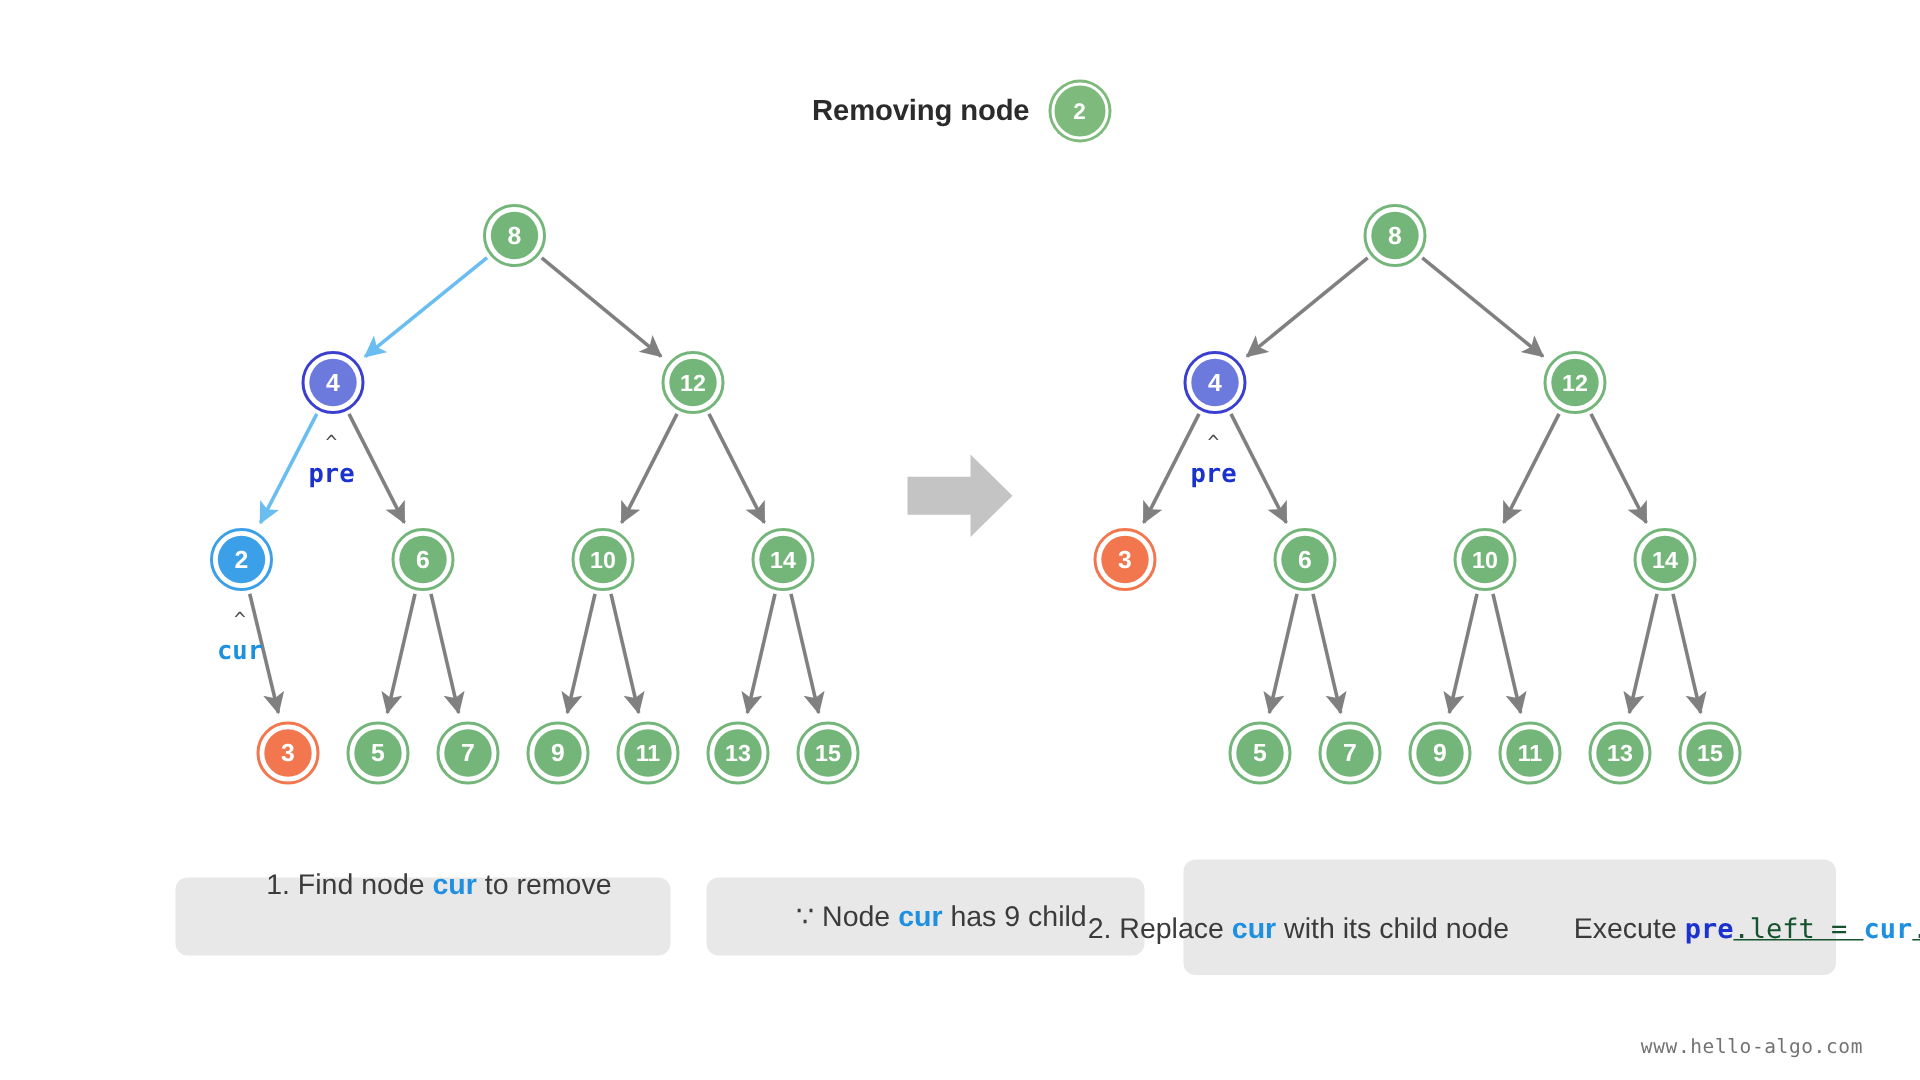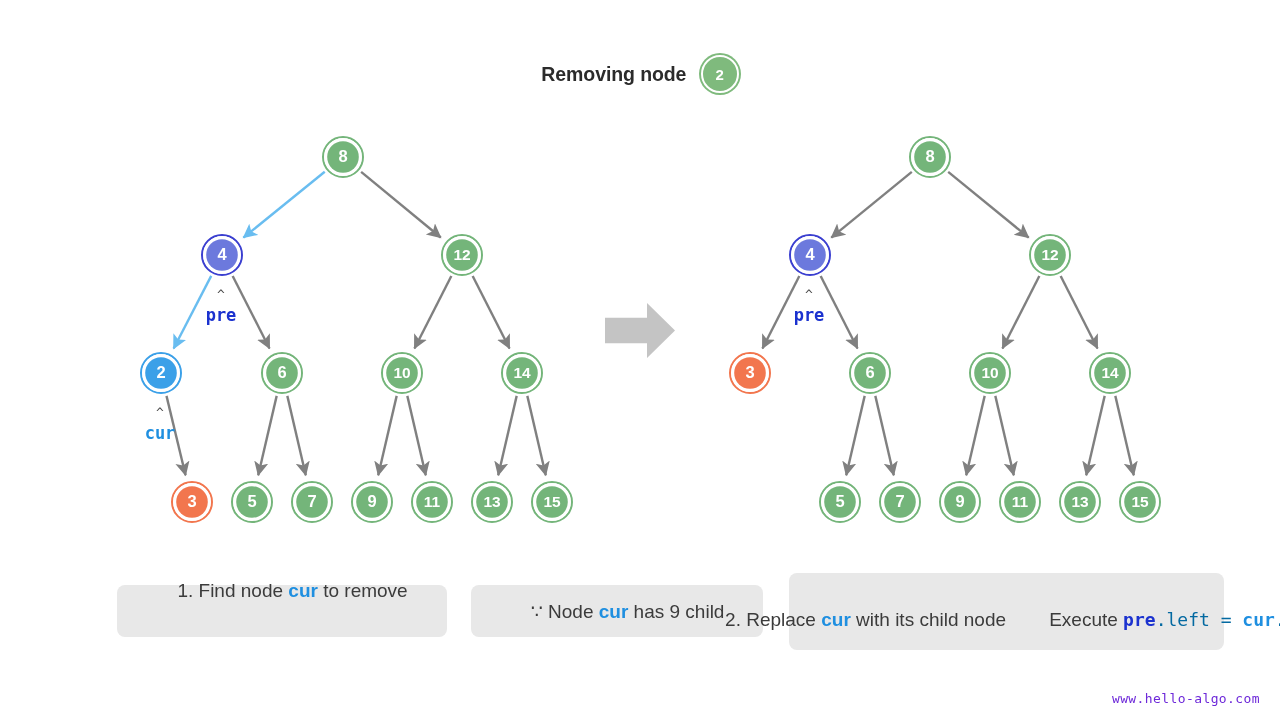--- a/index.html
+++ b/index.html
@@ -84,40 +84,41 @@
     align-items: center;
   }
   #caption-3 {
     left: 789px; top: 573px; width: 435px; height: 77px;
     padding-left: 20px;
     align-items: flex-start;
   }
   .kw-cur { color: #1f8fe0; font-weight: bold; }
   .mono-dim {
     font-family: "DejaVu Sans Mono", monospace;
-    color: #0369a1;
+    color: #14532d;
     font-size: 18px;
+    text-decoration: underline;
   }
   .mono-kw-cur {
     font-family: "DejaVu Sans Mono", monospace;
     color: #1f8fe0; font-weight: bold; font-size: 18px;
   }
   .mono-kw-pre {
     font-family: "DejaVu Sans Mono", monospace;
     color: #1b32cf; font-weight: bold; font-size: 18px;
   }
 
   
   #watermark {
     position: absolute;
-    right: 20px;
+    right: 38px;
     bottom: 14px;
     font-family: "DejaVu Sans Mono", monospace;
     font-size: 13px;
-    color: #6d28d9;
+    color: #737373;
     letter-spacing: 0.4px;
   }
 
   .node-label {
     font-family: "Liberation Sans", sans-serif;
     font-weight: bold;
     fill: #ffffff;
   }
   .ptr-label {
     font-family: "DejaVu Sans Mono", monospace;

